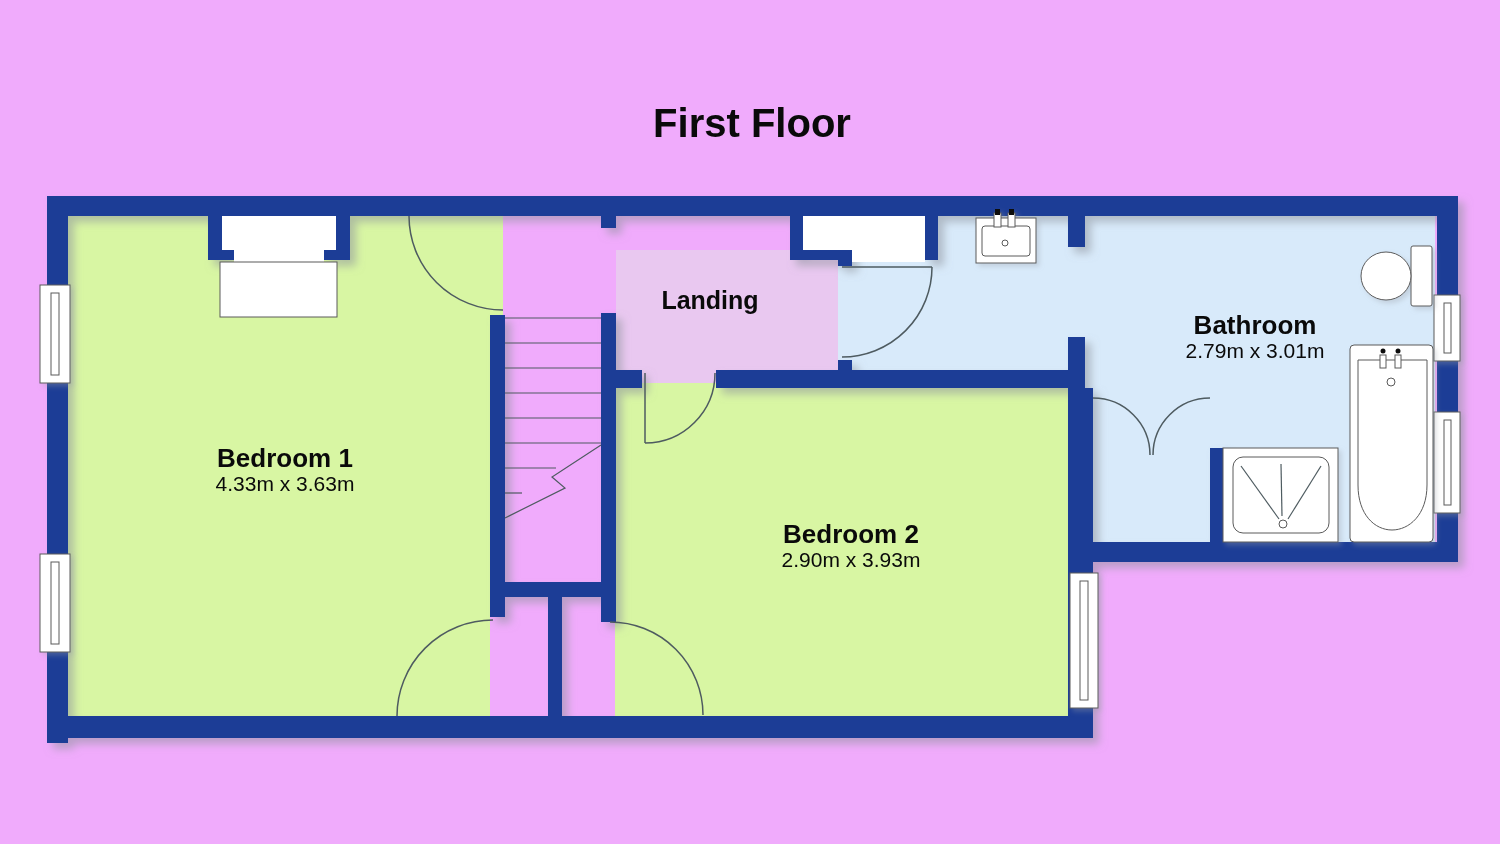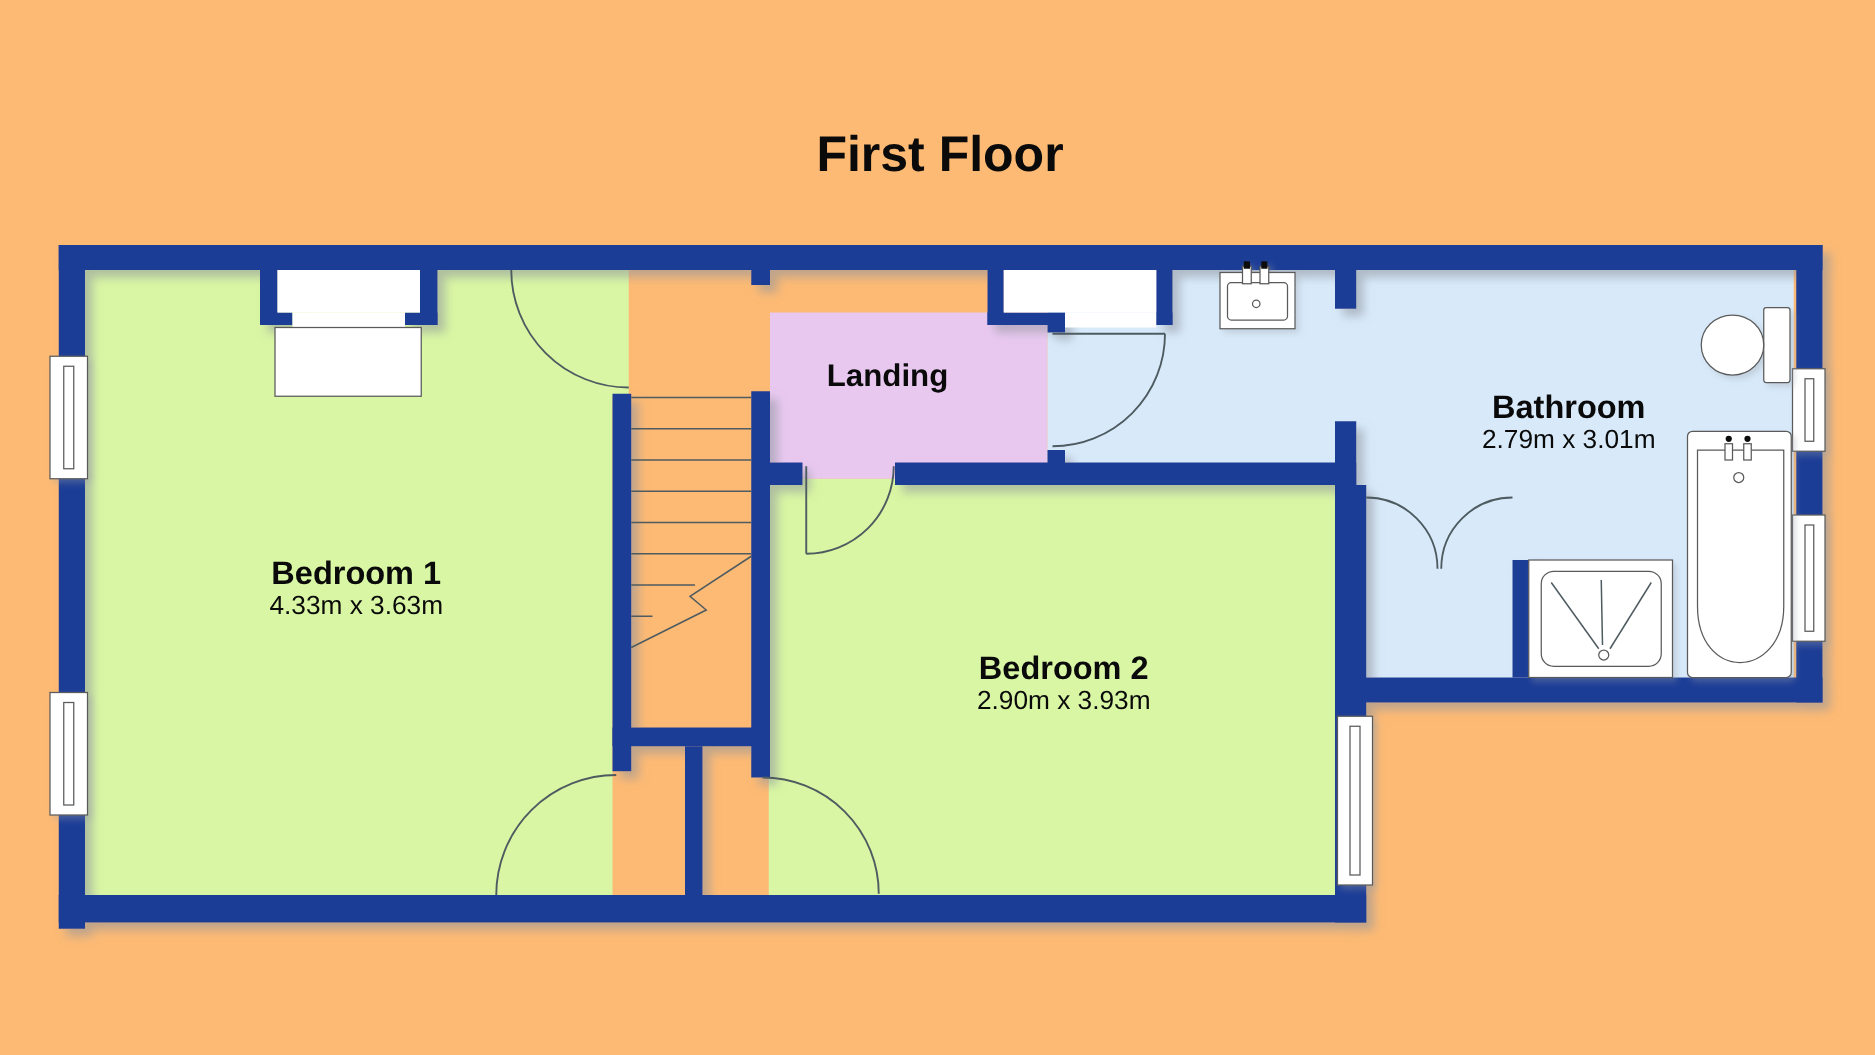--- a/index.html
+++ b/index.html
@@ -1,16 +1,16 @@
 <!DOCTYPE html>
 <html style="--c-wall: #1e3d96; --c-bedroom: #d8f6a3; --c-landing: #e9c8f0; --c-bathroom: #d8eafa; --c-line: #4e5b60; --c-fixture: #5a5a5a; --c-text: #0a0a0a; --c-background: #ffffff;"><head>
 <meta charset="utf-8">
 <style>
   html,body{margin:0;padding:0;background:#fff;}
-  .canvas{position:relative;width:1500px;height:844px;background:#fdba74;overflow:hidden;
+  .canvas{position:relative;width:1500px;height:844px;background:#f0abfc;overflow:hidden;
           font-family:"Liberation Sans", sans-serif;}
   svg{position:absolute;left:0;top:0;}
   .wall{fill:var(--c-wall,#1e3d96);}
   .rm-bed{fill:var(--c-bedroom,#d8f6a3);}
   .rm-land{fill:var(--c-landing,#e9c8f0);}
   .rm-bath{fill:var(--c-bathroom,#d8eafa);}
   .wh{fill:#ffffff;}
   .ln{stroke:var(--c-line,#4e5b60);fill:none;stroke-width:1.5;}
   .st{stroke:var(--c-line,#4e5b60);fill:none;stroke-width:1.2;}
   .fxthin{fill:#ffffff;stroke:var(--c-fixture,#5a5a5a);stroke-width:1;}

